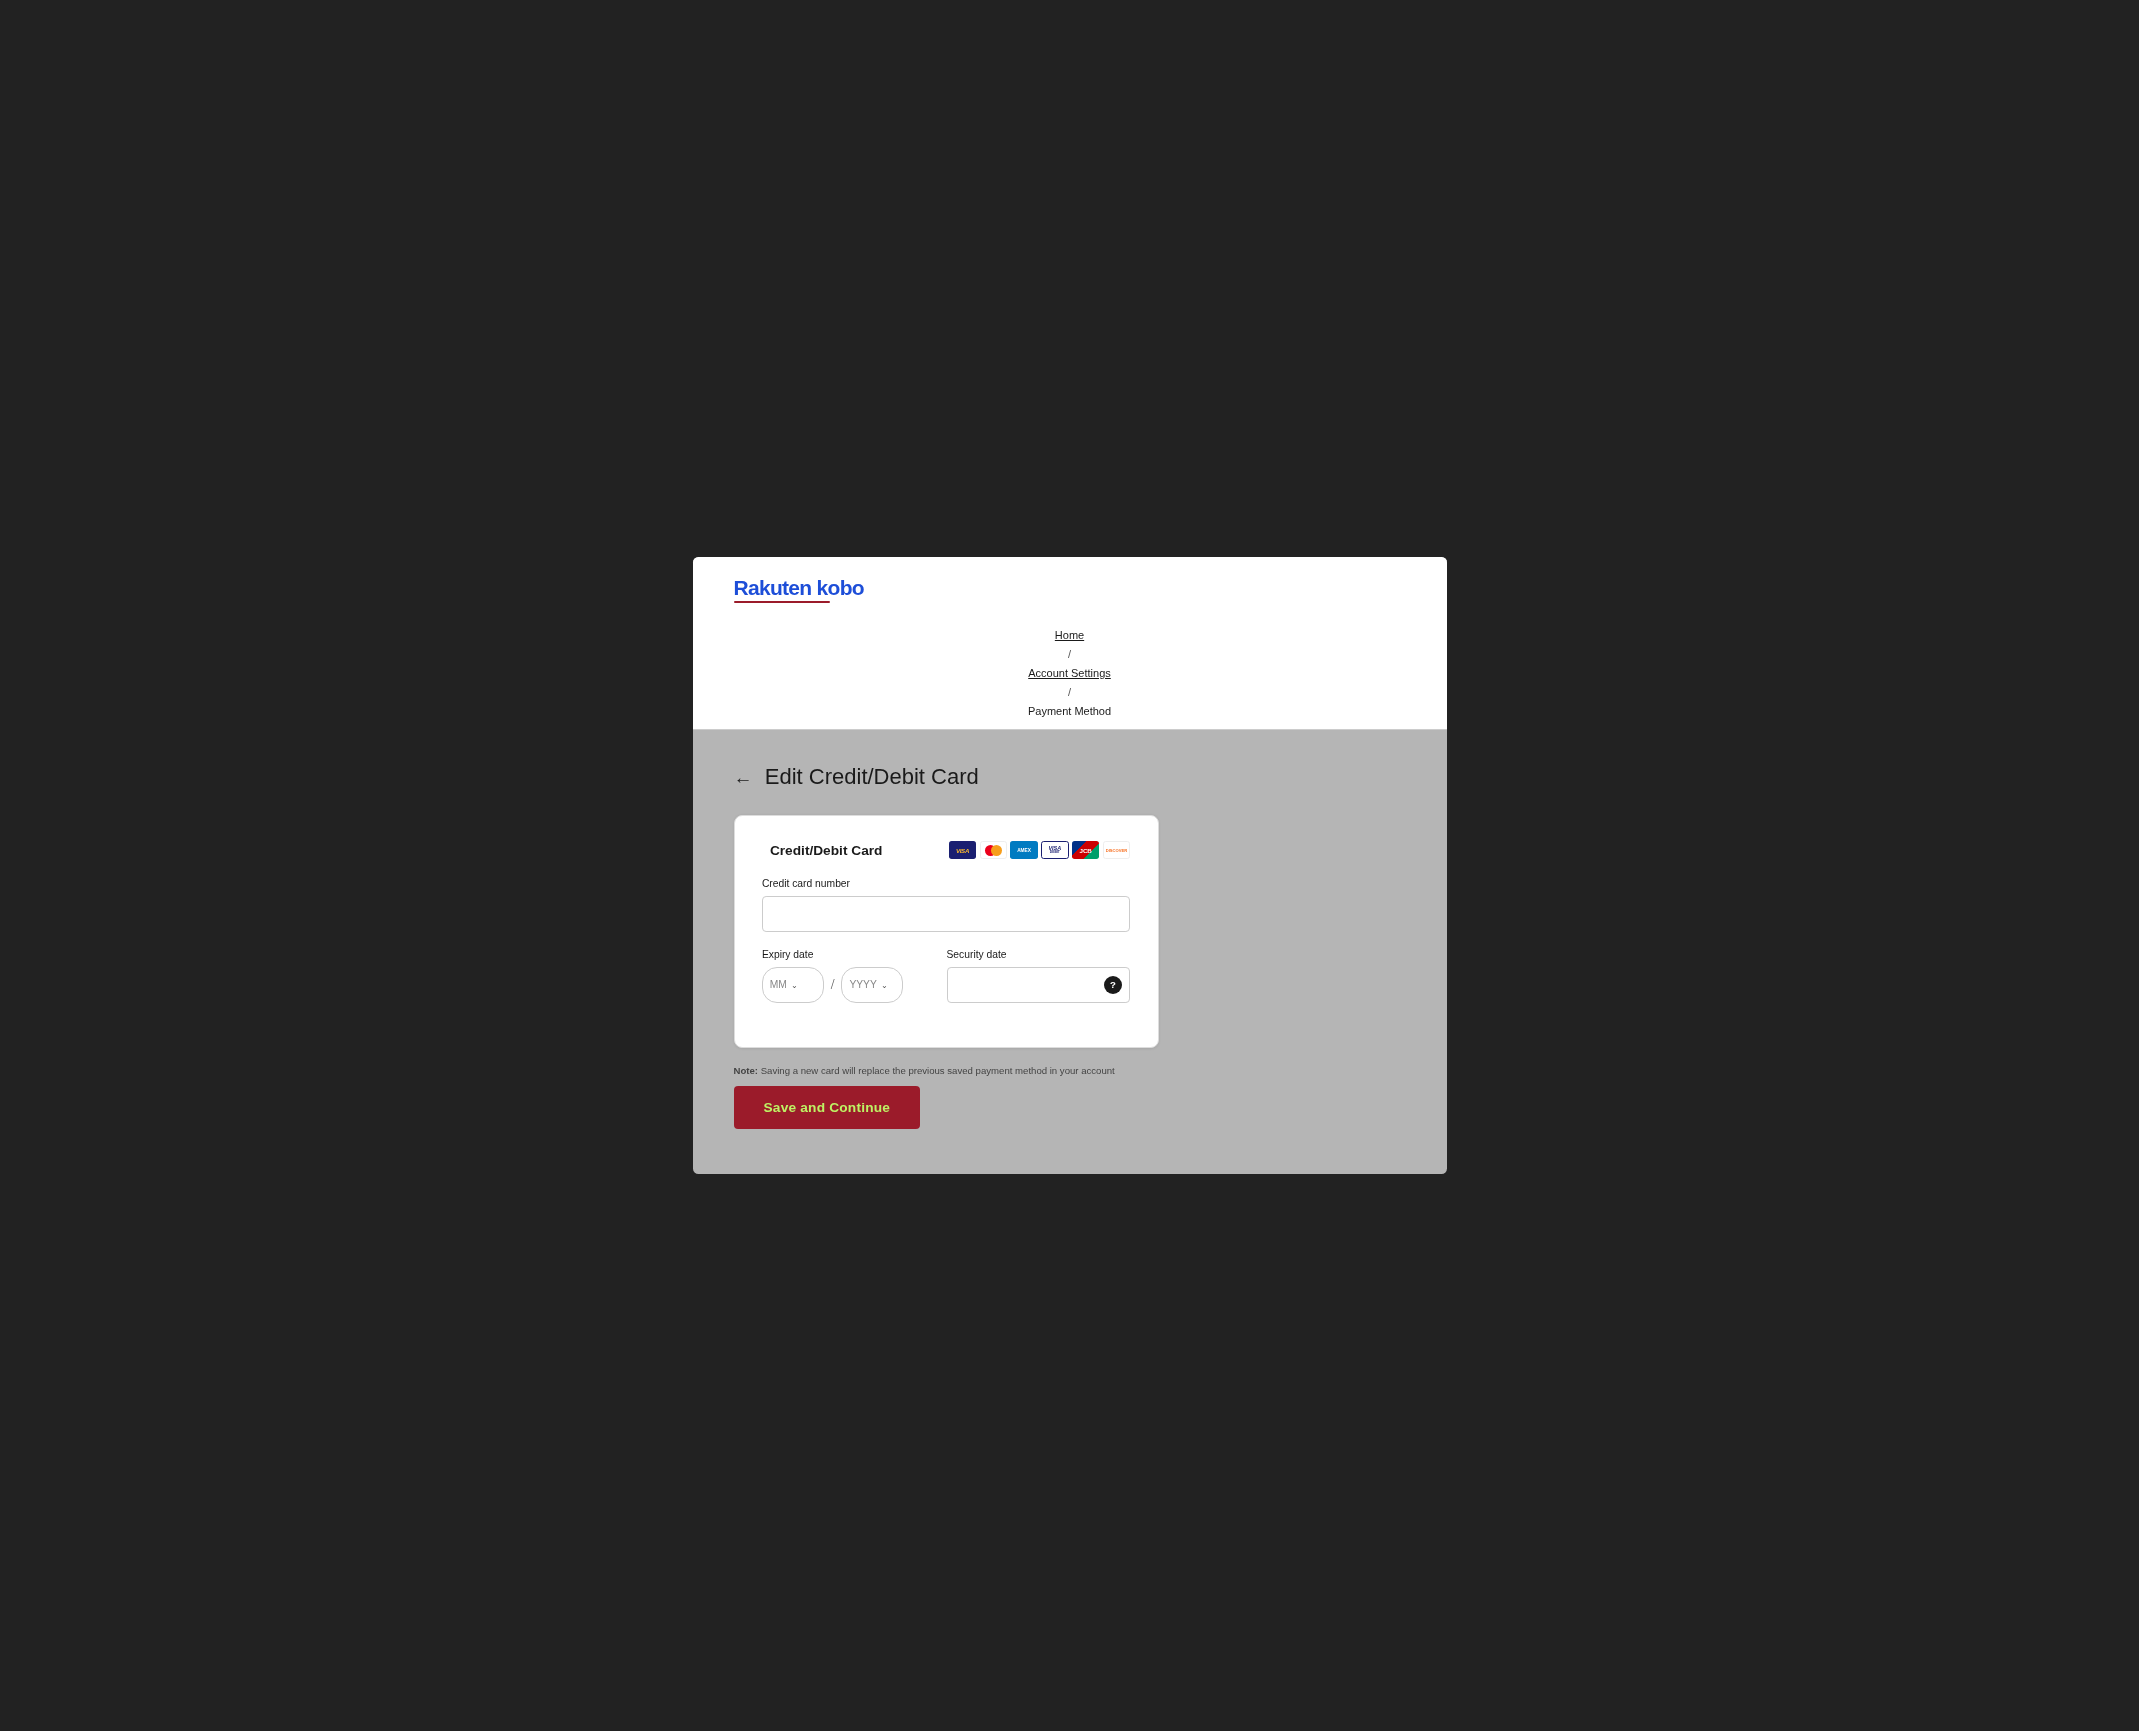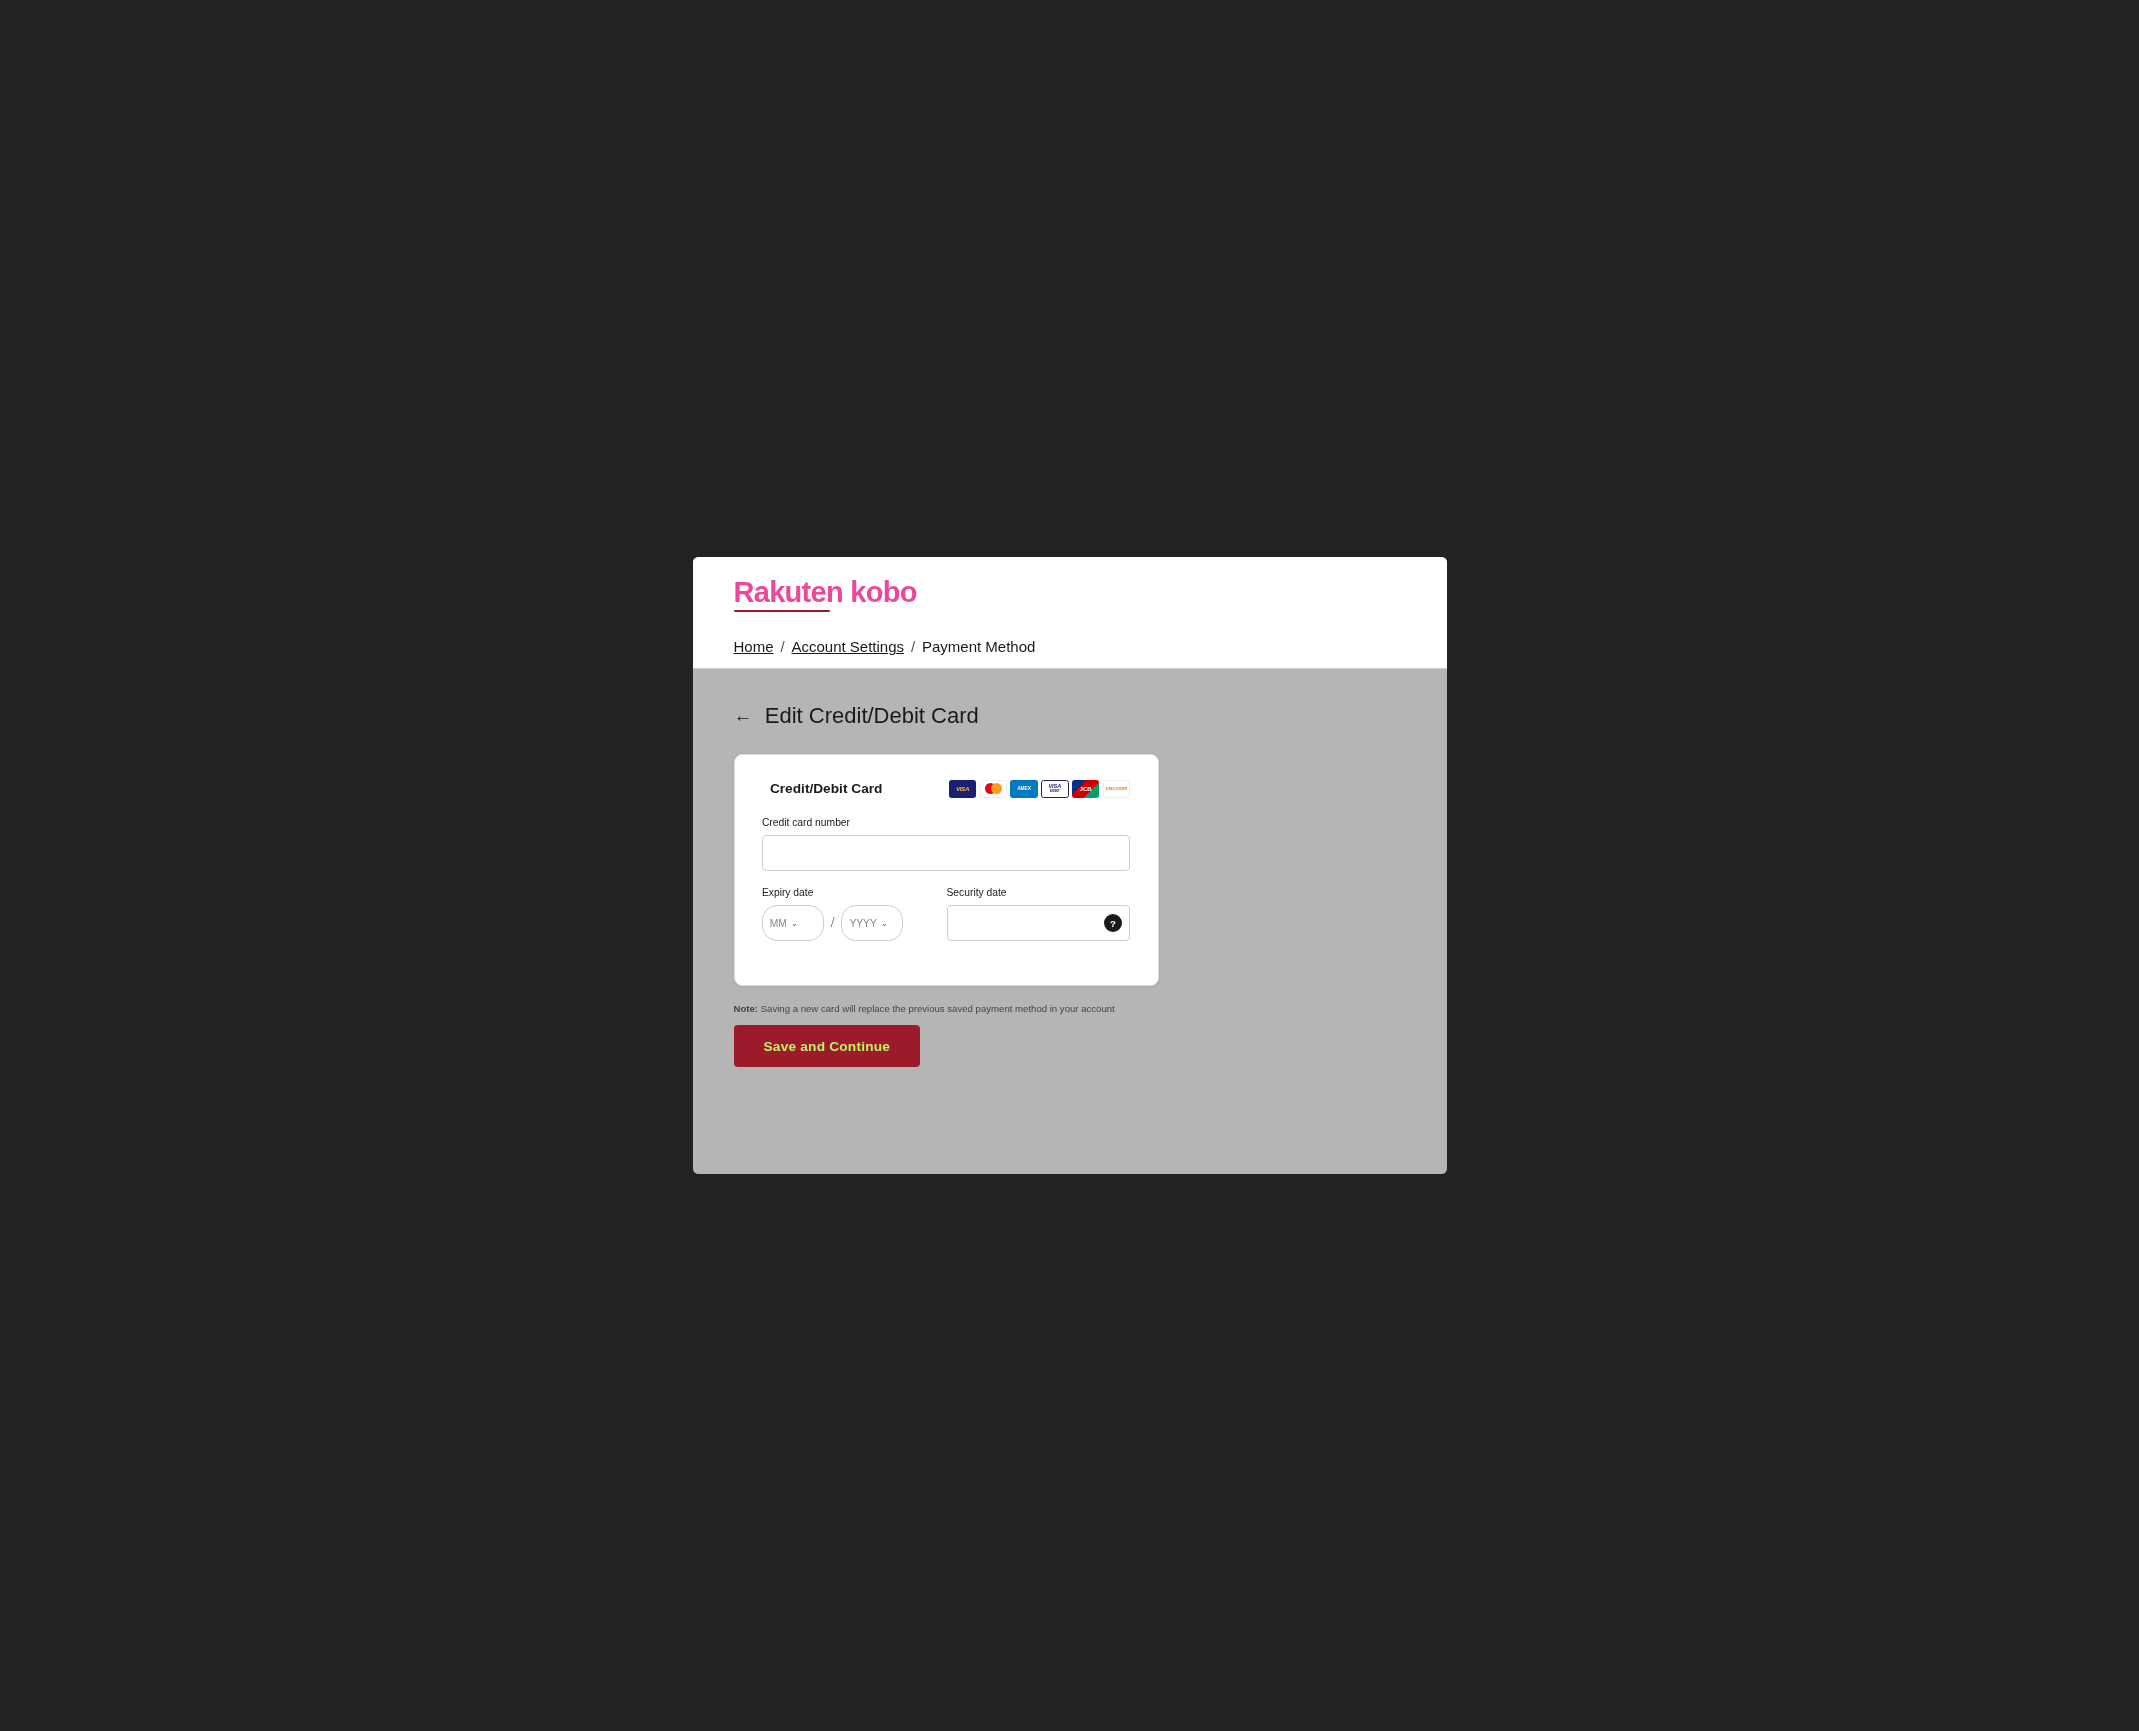--- a/index.html
+++ b/index.html
@@ -29,42 +29,43 @@
       background: #ffffff;
       padding: 19px 41px 0 41px;
       border-bottom: 1.4px solid #ccc;
     }
 
     .logo {
       margin-bottom: 15px;
     }
 
     .logo-text {
-      font-size: 29px;
-      font-weight: bold;
-      color: #ec4899;
+      font-size: 21px;
+      font-weight: bold;
+      color: #1d4ed8;
       font-family: Arial, sans-serif;
       letter-spacing: -0.7px;
     }
 
     .logo-underline {
       width: 96px;
       height: 2.1px;
       background: #9b1b2a;
       border-radius: 1.4px;
       margin-top: 1.4px;
     }
 
     .breadcrumb {
       display: flex;
-      align-items: flex-end;
+      align-items: center;
       gap: 6.9px;
       padding: 11px 0 12.3px 0;
-      font-size: 15px;
-      font-family: Arial, sans-serif;
+      font-size: 11px;
+      font-family: Arial, sans-serif;
+      flex-direction: column;
     }
 
     .breadcrumb-link {
       color: #1a1a1a;
       text-decoration: underline;
       cursor: pointer;
       font-weight: 500;
     }
 
     .breadcrumb-sep {

